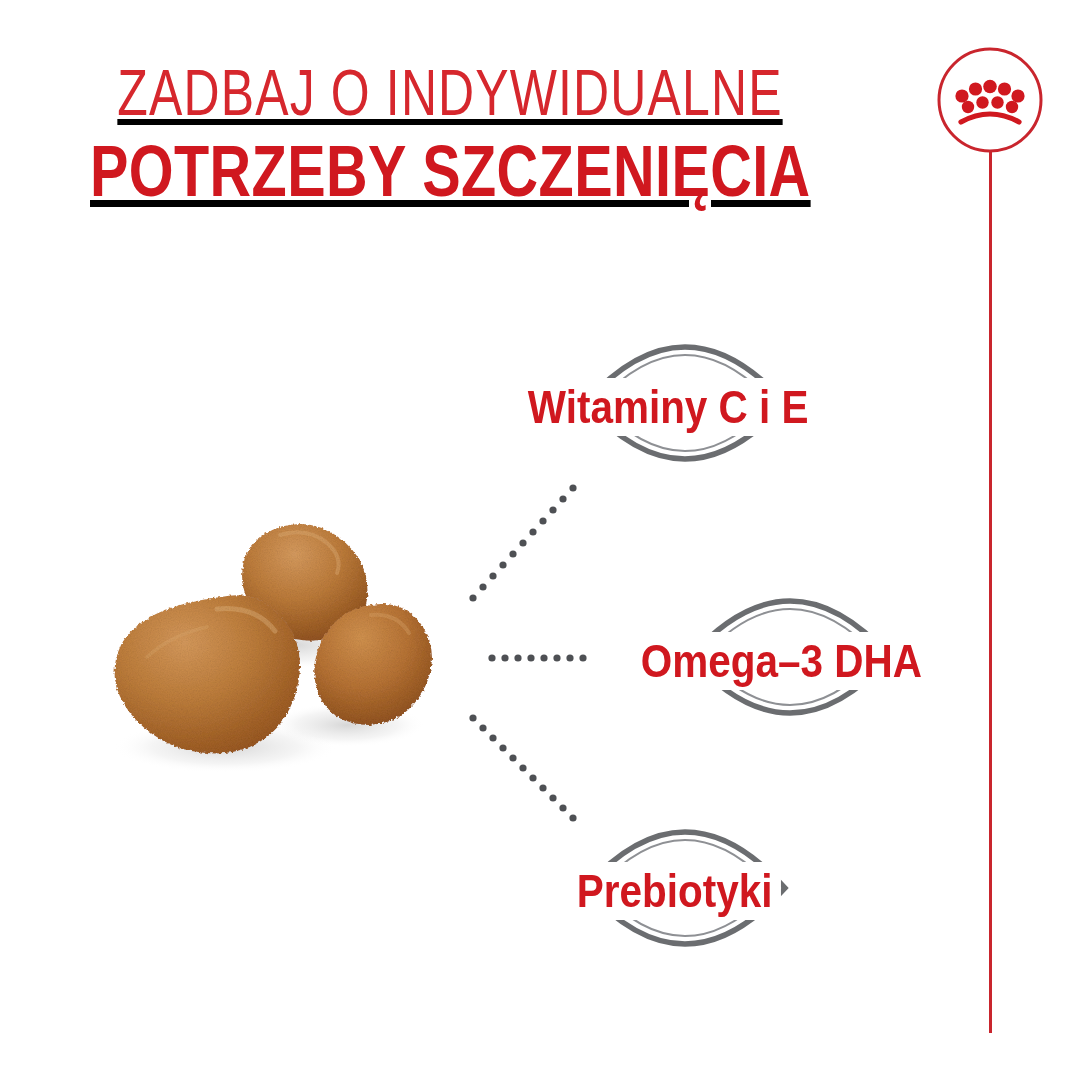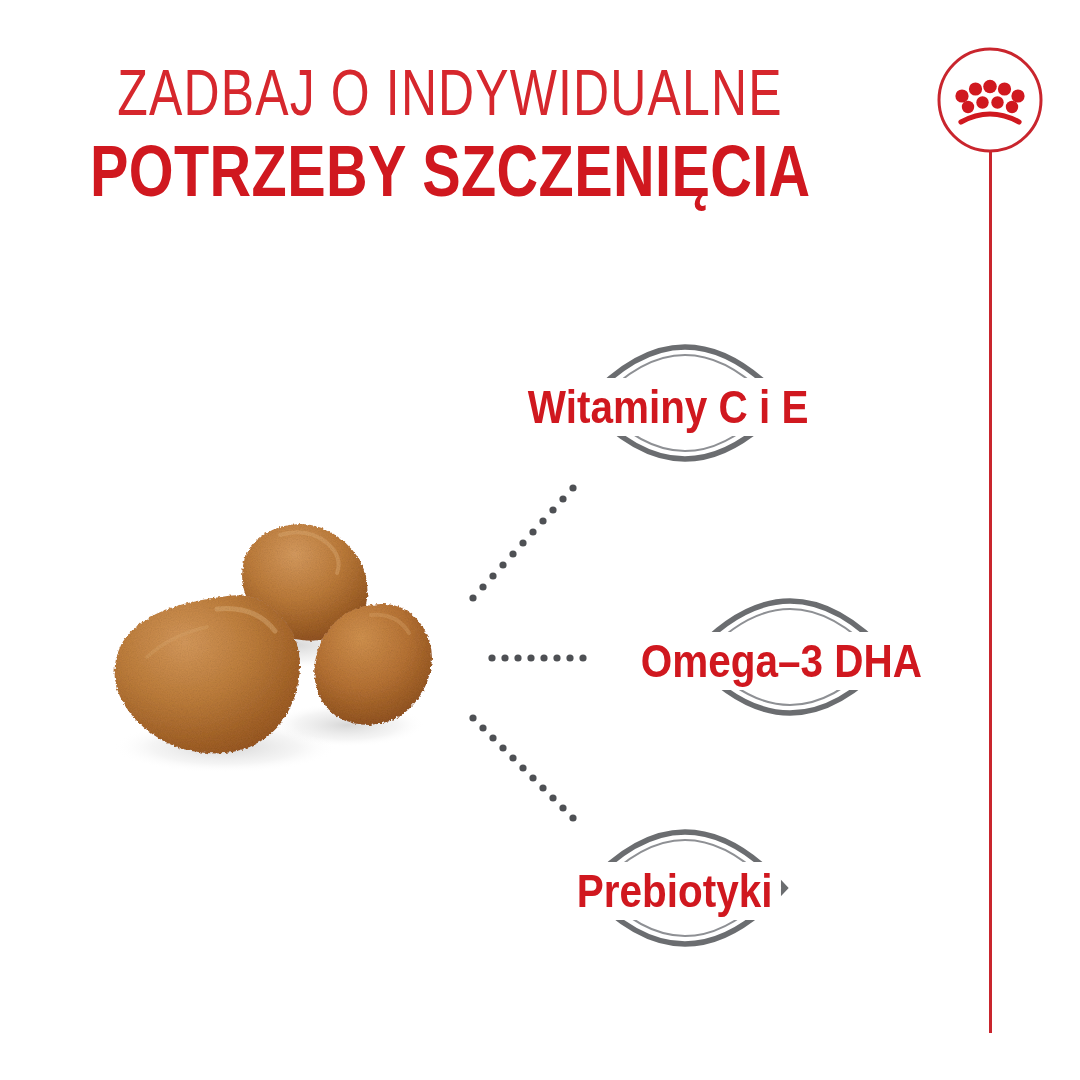--- a/index.html
+++ b/index.html
@@ -12,20 +12,21 @@
     position:relative;
   }
   #stage{position:absolute;inset:0;width:1080px;height:1080px;}
 
   
   .title-block{
     position:absolute;
     left:0; top:58px; width:900px;
     text-align:center;
     pointer-events:none;
+    text-decoration:underline;
   }
   .title-line1{
     font-size:64px;
     line-height:70px;
     font-weight:400;
     letter-spacing:1.5px;
     color:#D6272D;
     transform:scaleX(0.78);
     transform-origin:center center;
     white-space:nowrap;

